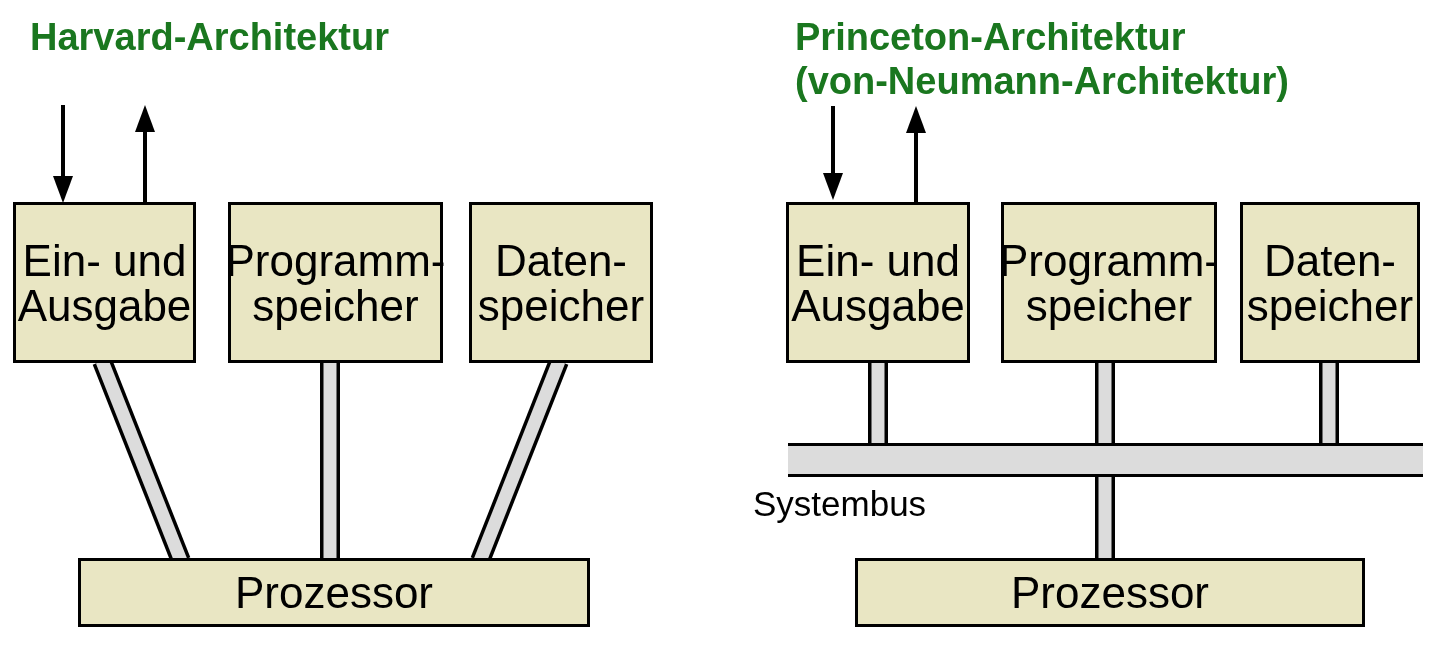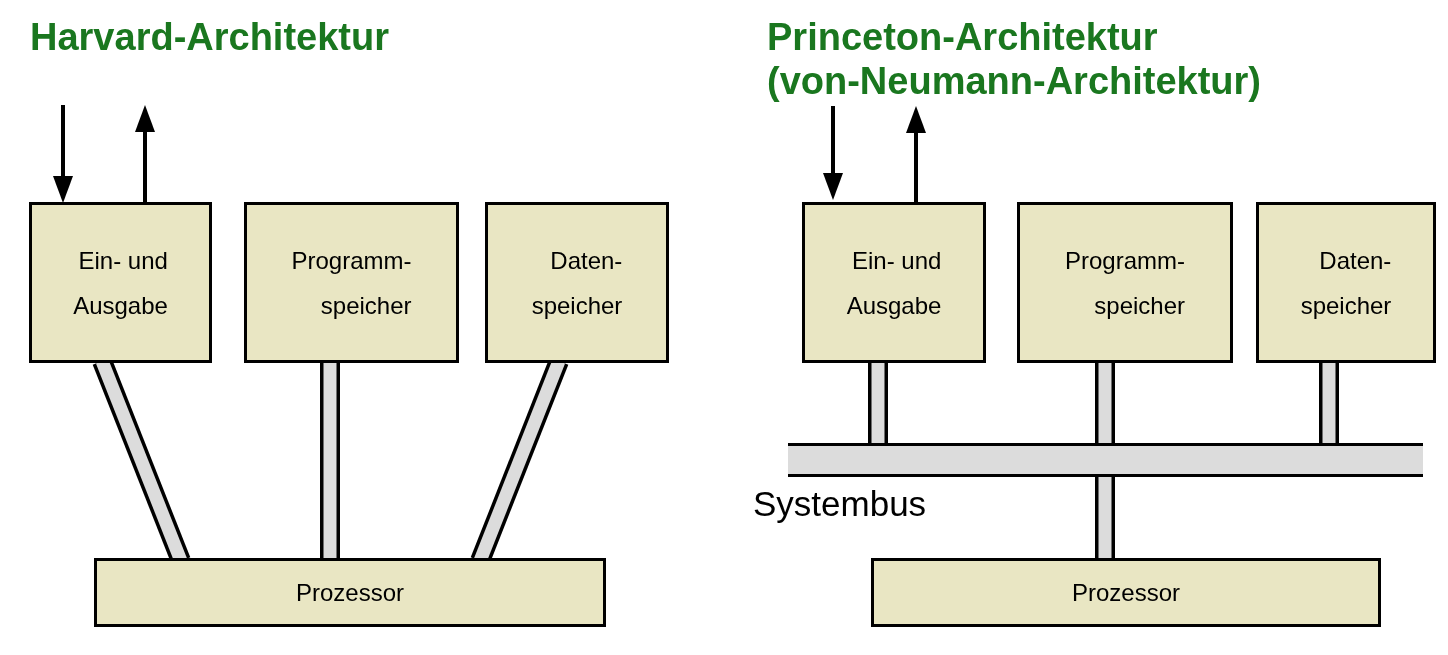--- a/index.html
+++ b/index.html
@@ -7,22 +7,22 @@
     position:relative;width:1448px;height:655px;background:#fff;overflow:hidden;
     font-family:"Liberation Sans", sans-serif;color:#000;
     --green:#1a771f; --boxfill:#e9e6c3; --conn:#dcdcdc; --line:#000000;
   }
   .title{
     position:absolute;font-weight:bold;font-size:38px;line-height:44px;
     color:var(--green);white-space:pre-line;
   }
   .box{
     position:absolute;background:var(--boxfill);border:3px solid var(--line);
-    display:flex;align-items:center;justify-content:center;text-align:right;
-    font-size:24px;line-height:45px;white-space:pre-line;z-index:3;box-sizing:border-box;margin-left:16px;
+    display:flex;align-items:center;justify-content:center;text-align:center;
+    font-size:44px;line-height:45px;white-space:pre-line;z-index:3;box-sizing:border-box;
   }
   .busbar{
     position:absolute;background:var(--conn);
     border-top:3px solid var(--line);border-bottom:3px solid var(--line);
     z-index:2;box-sizing:border-box;
   }
   .buslabel{position:absolute;font-size:35px;line-height:38px;z-index:4;margin-left:15px;}
   svg.layer{position:absolute;left:0;top:0;z-index:1;}
   .conn-outer{stroke:var(--line);stroke-width:20;stroke-linecap:butt;}
   .conn-inner{stroke:var(--conn);stroke-width:13;stroke-linecap:butt;}
@@ -88,21 +88,21 @@
   <div class="title" style="left:30px; top:15px;">Harvard-Architektur</div>
 
   <div class="box" style="left:13px; top:202px; width:183px; height:161px;">Ein- und
 Ausgabe</div>
   <div class="box" style="left:228px; top:202px; width:215px; height:161px;">Programm-
 speicher</div>
   <div class="box" style="left:469px; top:202px; width:184px; height:161px;">Daten-
 speicher</div>
   <div class="box" style="left:78px; top:558px; width:512px; height:69px;">Prozessor</div>
 
-  <div class="title" style="left:767px; top:15px;">Princeton-Architektur
+  <div class="title" style="left:795px; top:15px;">Princeton-Architektur
 (von-Neumann-Architektur)</div>
 
   <div class="box" style="left:786px; top:202px; width:184px; height:161px;">Ein- und
 Ausgabe</div>
   <div class="box" style="left:1001px; top:202px; width:216px; height:161px;">Programm-
 speicher</div>
   <div class="box" style="left:1240px; top:202px; width:180px; height:161px;">Daten-
 speicher</div>
 
   <div class="busbar" style="left:788px; top:443px; width:635px; height:34px;"></div>

